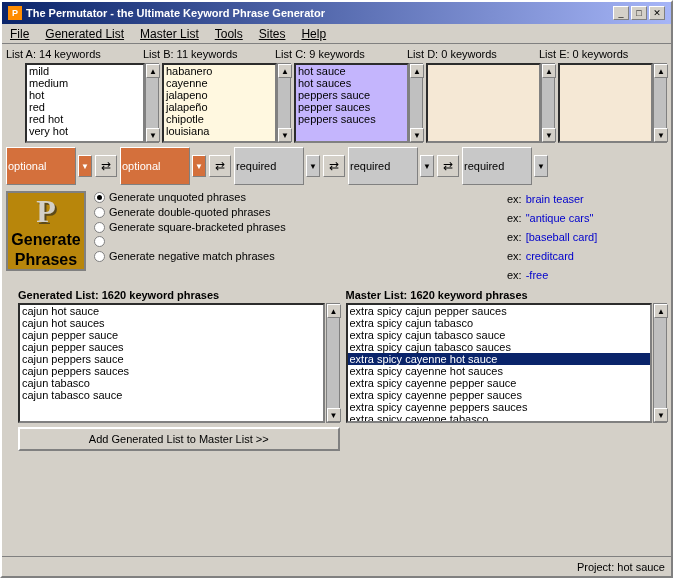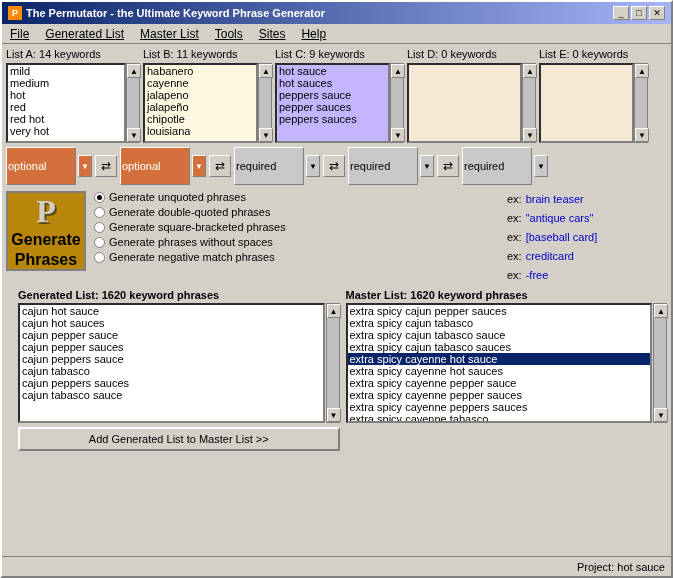--- a/index.html
+++ b/index.html
@@ -88,20 +88,21 @@
       gap: 3px;
       margin-bottom: 3px;
       align-items: center;
     }
 
     
     .lists-row {
       display: flex;
       gap: 3px;
       margin-bottom: 4px;
+      justify-content: flex-end;
     }
 
     .list-box {
       border: 2px inset #808080;
       background: white;
       overflow-y: auto;
       overflow-x: hidden;
       font-size: 11px;
     }
     .list-box-a { width: 120px; height: 80px; background: #fff; }
@@ -567,21 +568,20 @@
         <div class="radio-option">
           <div class="radio-btn"></div>
           <span>Generate double-quoted phrases</span>
         </div>
         <div class="radio-option">
           <div class="radio-btn"></div>
           <span>Generate square-bracketed phrases</span>
         </div>
         <div class="radio-option">
           <div class="radio-btn"></div>
-          <span>Generate phrases without spaces</span>
         </div>
         <div class="radio-option">
           <div class="radio-btn"></div>
           <span>Generate negative match phrases</span>
         </div>
       </div>
 
       <div class="examples">
         <div class="example-row">
           <span>ex:</span>
@@ -611,22 +611,22 @@
 
       <div class="generated-section">
         <div class="section-header">Generated List:  1620 keyword phrases</div>
         <div class="output-list-container">
           <div class="output-list">
             <div>cajun hot sauce</div>
             <div>cajun hot sauces</div>
             <div>cajun pepper sauce</div>
             <div>cajun pepper sauces</div>
             <div>cajun peppers sauce</div>
+            <div>cajun peppers sauces</div>
             <div>cajun tabasco</div>
-            <div>cajun peppers sauces</div>
             <div>cajun tabasco sauce</div>
           </div>
           <div style="width:14px;background:#d4d0c8;border:1px solid #808080;display:flex;flex-direction:column;">
             <div class="scroll-btn">▲</div>
             <div style="flex:1;background:#c0c0c0;"></div>
             <div class="scroll-btn">▼</div>
           </div>
         </div>
         <div class="add-btn">Add Generated List to Master List    &gt;&gt;</div>
       </div>

